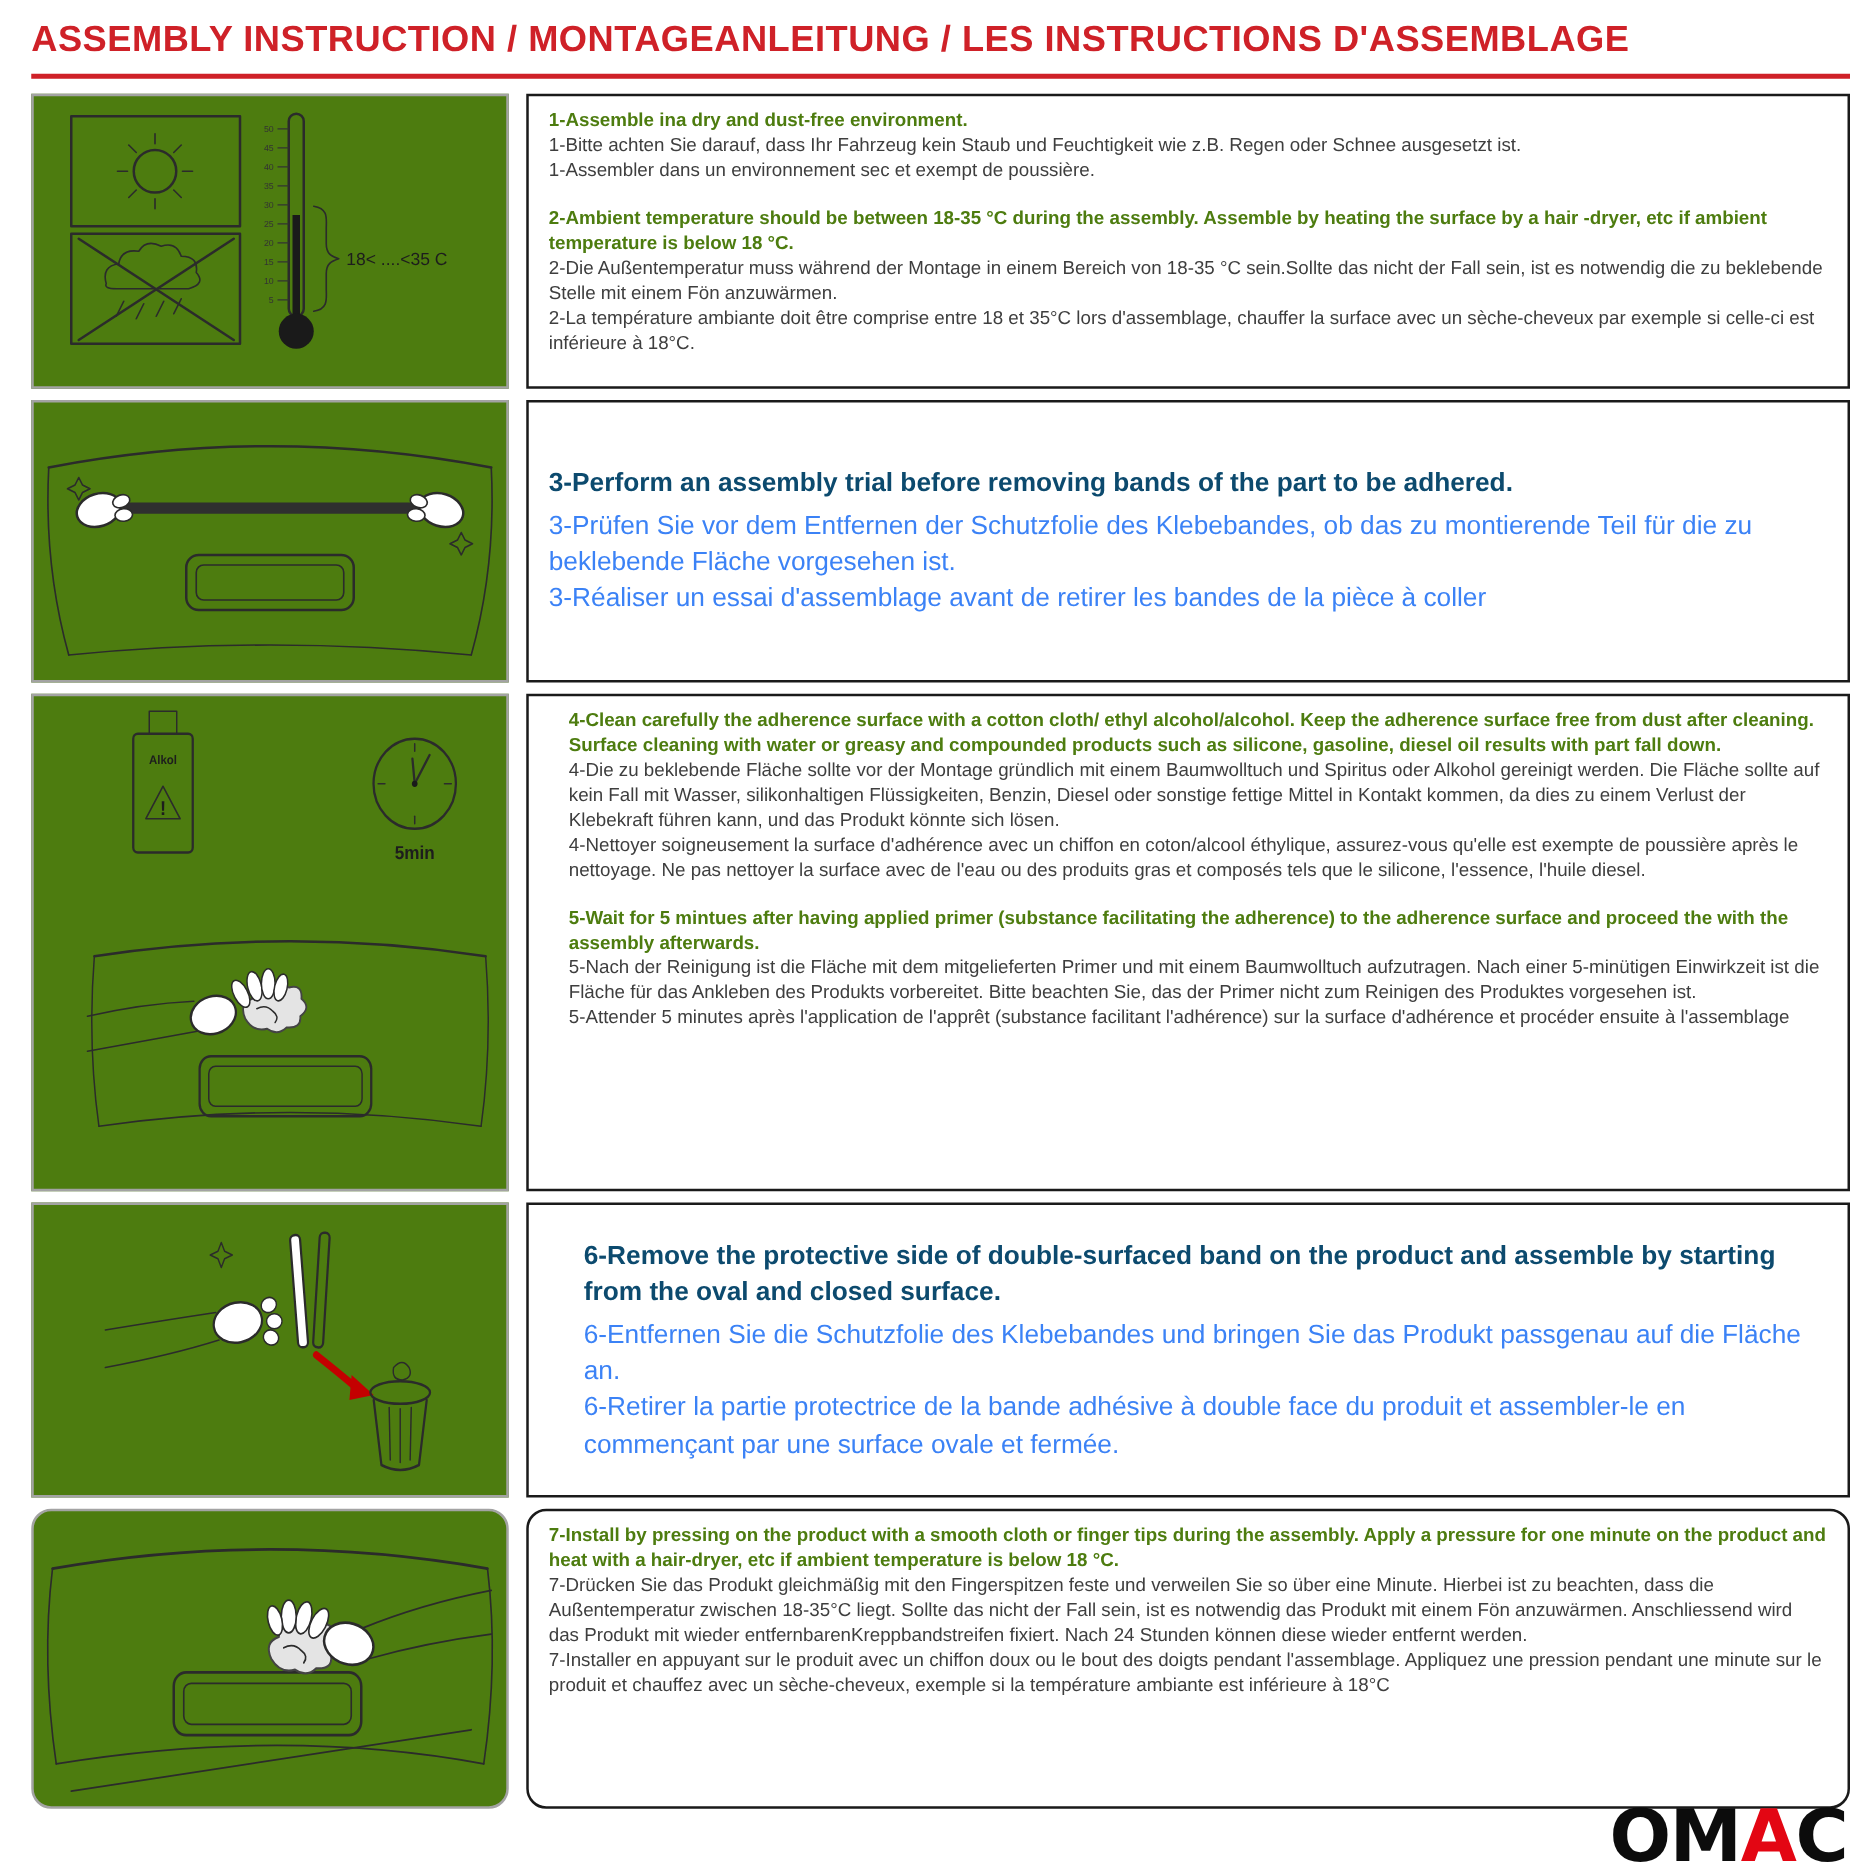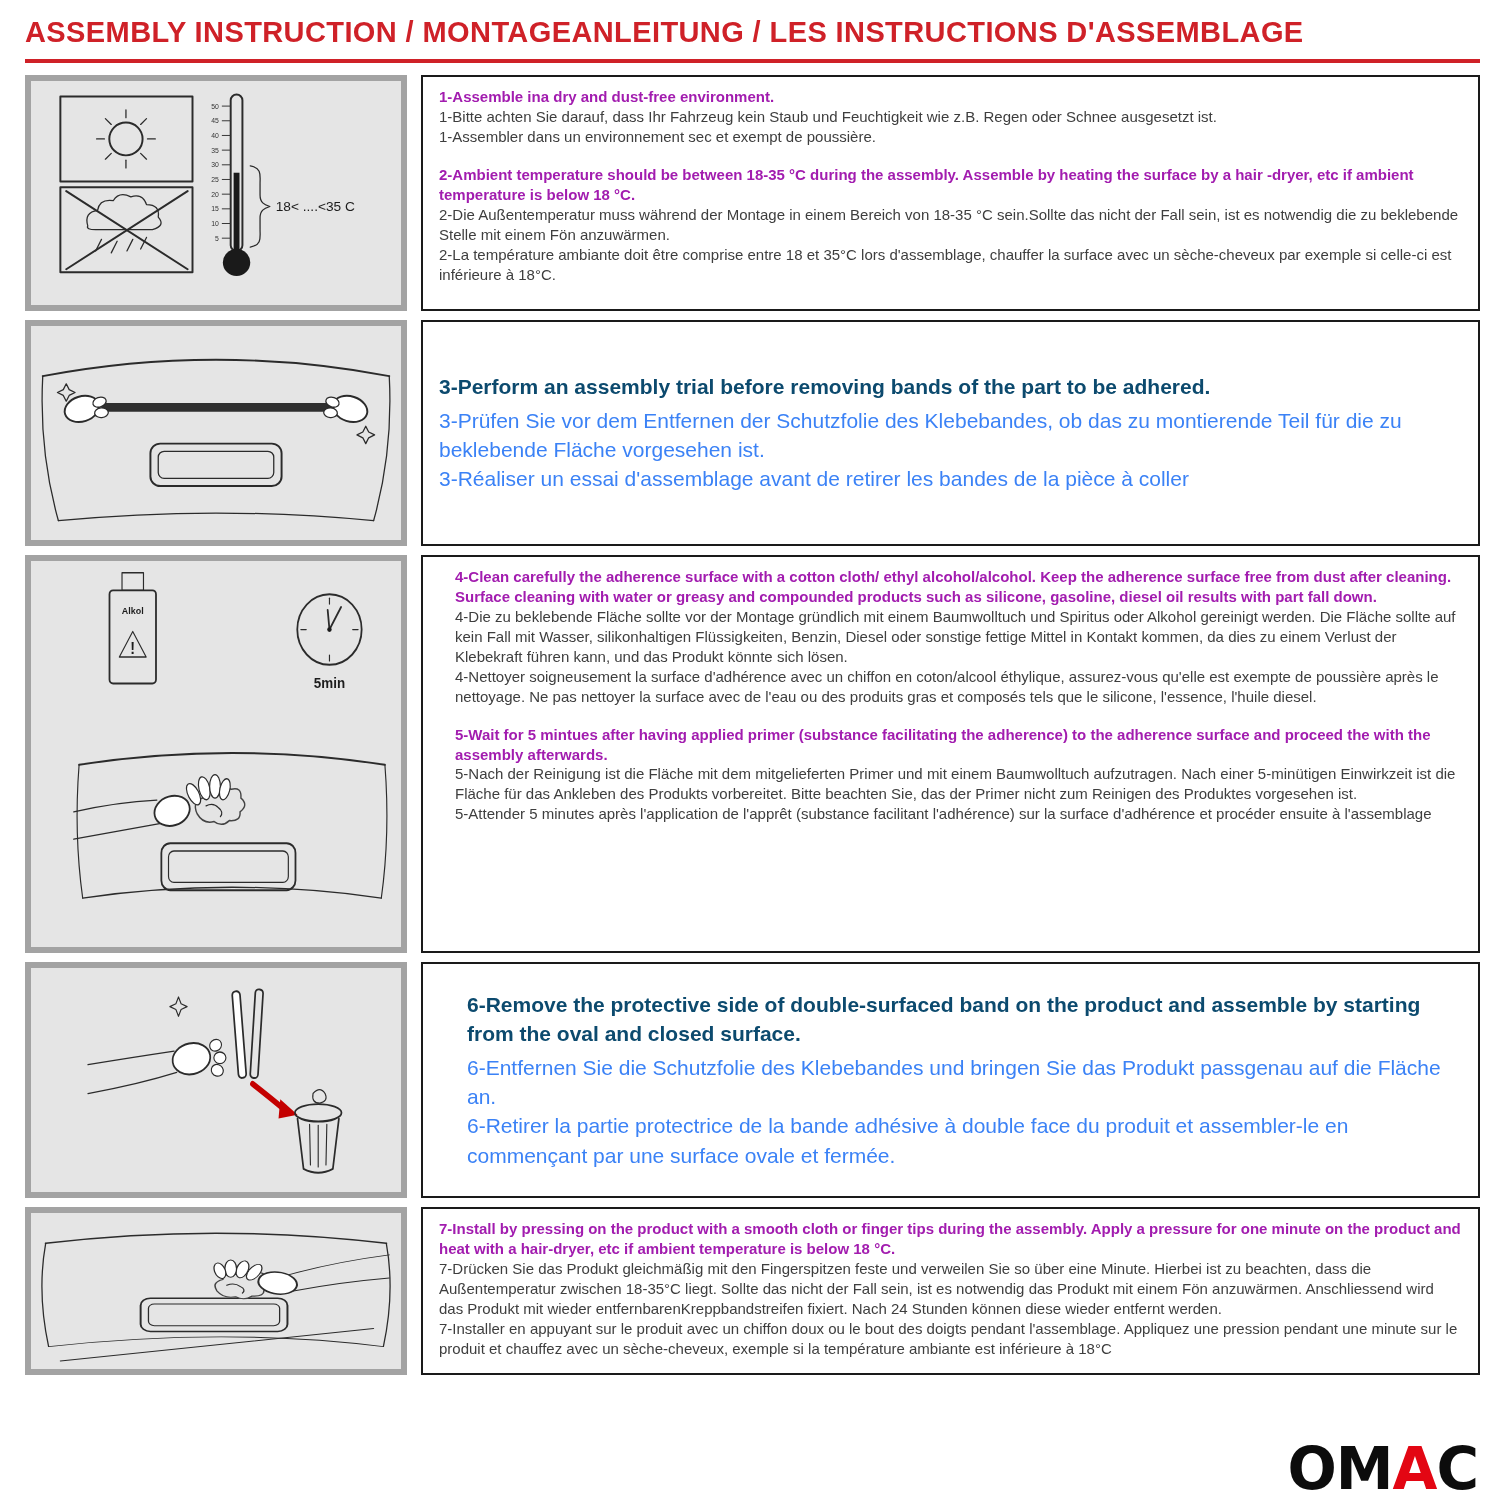--- a/index.html
+++ b/index.html
@@ -5,29 +5,29 @@
   html,body { margin:0; padding:0; background:#fff; }
   body { width:1500px; font-family:"Liberation Sans", sans-serif; color:#222; }
   .page { position:relative; width:1500px; height:1500px; overflow:hidden; background:#fff; }
 
   .header { padding:16px 41px 0 25px; }
   .title { font-size:29px; font-weight:800; color:#cf2128; letter-spacing:0.4px; white-space:nowrap; }
   .rule { height:4px; background:#cf2128; margin:10px 20px 0 25px; }
 
   .rows { padding:12px 20px 0 25px; }
   .row { display:flex; gap:14px; margin-bottom:9px; }
-  .figure-box { width:382px; min-width:382px; border:6px solid #a3a3a3; box-sizing:border-box; background:#e5e5e5; }
+  .figure-box { width:382px; min-width:382px; border:2px solid #a3a3a3; box-sizing:border-box; background:#4d7c0f; }
   .figure-box svg { display:block; width:100%; height:100%; }
   .text-box { flex:1; border:2px solid #1a1a1a; box-sizing:border-box; padding:10px 16px; background:#fff; overflow:hidden; }
   .text-box.center { display:flex; flex-direction:column; justify-content:center; }
 
-  .hr1 { height:236px; } .hr2 { height:226px; } .hr3 { height:398px;padding-left:32px; } .hr4 { height:236px;padding-left:44px; } .hr5 { height:168px; }
+  .hr1 { height:236px; } .hr2 { height:226px; } .hr3 { height:398px;padding-left:32px; } .hr4 { height:236px;padding-left:44px; } .hr5 { height:240px;border-radius:16px; }
 
   .para { margin:0; font-size:15px; line-height:1.33; color:#3e3e3e; }
-  .para.bold { font-weight:bold; color:#a21caf; }
+  .para.bold { font-weight:bold; color:#4d7c0f; }
   .para.gap { margin-top:18px; }
   .text-box.large .para { font-size:21px; line-height:1.4; color:#3b82f6; }
   .text-box.large .para.bold { color:#0c4a6e; margin-bottom:4px; }
 
   .logo { position:absolute; right:22px; bottom:2px; font-family:"DejaVu Sans", sans-serif;
           font-size:58px; font-weight:900; letter-spacing:-1px; line-height:1;margin-left:36px; }
   .logo .black { color:#0c0c0c; }
   .logo .red { color:#e30613; }
 
   .sketch { stroke:#2b2b2b; fill:none; stroke-width:2; stroke-linecap:round; stroke-linejoin:round; }

